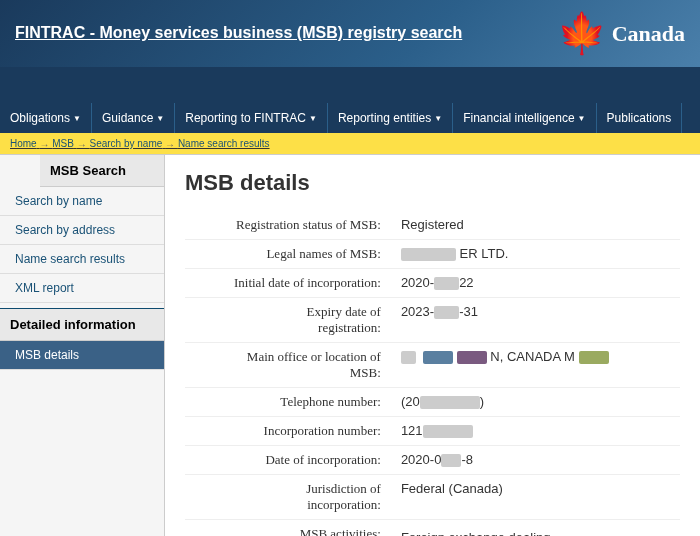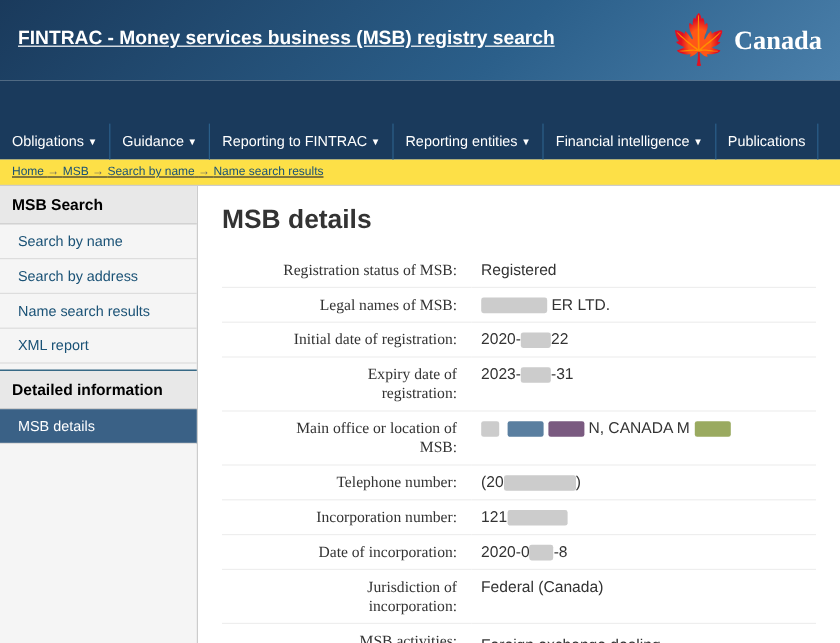--- a/index.html
+++ b/index.html
@@ -19,21 +19,21 @@
     
     .breadcrumb { padding: 5px 10px; font-size: 10px; color: #333; background: #fde047; border-bottom: 1px solid #ccc; text-decoration: underline; }
     .breadcrumb a { color: #1a5276; text-decoration: none; }
     .breadcrumb span { color: #666; }
 
     
     .main-layout { display: flex; min-height: 400px; }
 
     
     .sidebar { width: 165px; background: #f5f5f5; border-right: 1px solid #ccc; flex-shrink: 0; }
-    .sidebar-section-title { background: #e8e8e8; padding: 8px 10px; font-weight: bold; font-size: 13px; border-bottom: 1px solid #ccc; }
+    .sidebar-section-title { background: #e8e8e8; padding: 8px 10px; font-weight: bold; font-size: 13px; border-bottom: 1px solid #ccc; margin-left: 40px; }
     .sidebar-item { padding: 7px 10px 7px 15px; font-size: 12px; cursor: pointer; border-bottom: 1px solid #ddd; color: #1a5276; }
     .sidebar-item.active { background: #3a6186; color: #fff; }
     .sidebar-section-title2 { background: #e8e8e8; padding: 8px 10px; font-weight: bold; font-size: 13px; border-bottom: 1px solid #ccc; border-top: 1px solid #0c4a6e; margin-top: 5px; }
 
     
     .content { flex: 1; padding: 15px 20px; }
     .content h1 { font-size: 22px; color: #333; margin-bottom: 15px; font-weight: bold; }
 
     
     .detail-table { width: 100%; border-collapse: collapse; }
@@ -118,21 +118,21 @@
         <td>Registered</td>
       </tr>
       <tr>
         <td>Legal names of MSB:</td>
         <td>
           <span class="redacted" style="width:55px;"></span>
           ER LTD.
         </td>
       </tr>
       <tr>
-        <td>Initial date of registration:</td>
+        <td>Initial date of incorporation:</td>
         <td>2020-<span class="redacted" style="width:25px;"></span>22</td>
       </tr>
       <tr>
         <td>Expiry date of<br>registration:</td>
         <td>2023-<span class="redacted" style="width:25px;"></span>-31</td>
       </tr>
       <tr>
         <td>Main office or location of<br>MSB:</td>
         <td>
           <span class="redacted" style="width:15px;"></span>

